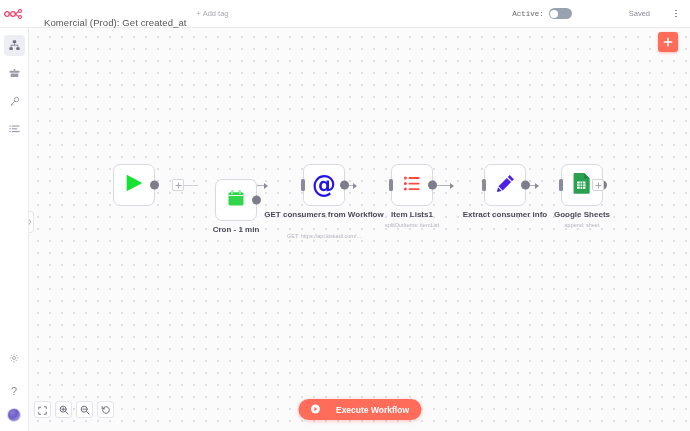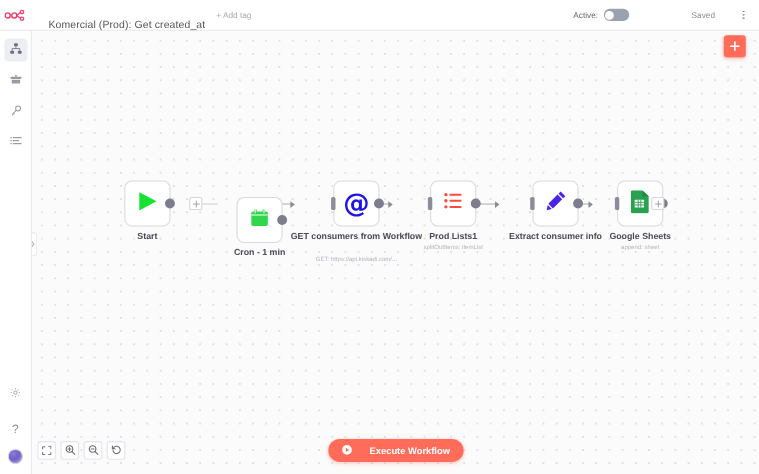--- a/index.html
+++ b/index.html
@@ -24,21 +24,21 @@
     margin-left: 15px; font-size: 9.5px; color: #555; letter-spacing: .1px;
     white-space: nowrap;
     margin-top: 17px;
   }
   .add-tag {
     margin-left: 10px; font-size: 7.5px; color: #a9a9b4; white-space: nowrap;
   }
   .header-right {
     margin-left: auto; display: flex; align-items: center; padding-right: 8px;
   }
-  .active-label { font-size: 7.5px; color: #666; margin-right: 5px; }
+  .active-label { font-size: 7.5px; color: #666; margin-right: 5px; font-family: Liberation Mono, monospace; }
   .toggle {
     width: 23px; height: 11px; border-radius: 6px; background: #9aa2b0;
     position: relative; cursor: pointer;
   }
   .toggle .knob {
     position: absolute; top: 1.5px; left: 1.5px; width: 8px; height: 8px;
     border-radius: 50%; background: #fff;
   }
   .saved-label { font-size: 7.5px; color: #8a8a95; margin-left: 22px; padding-left: 35px; }
   .kebab {
@@ -270,21 +270,20 @@
 
     <div class="node-wrap" style="left:84px; top:136px;">
       <div class="node-box">
         <span>
           <svg width="22" height="22" viewBox="0 0 24 24">
             <path d="M4 3 L21 12 L4 21 Z" fill="#15e231"></path>
           </svg>
         </span>
         <span class="dot-out"></span>
       </div>
-      <div class="node-label">Start</div>
     </div>
     <div class="plus-sq" style="left:143px; top:151px;">
       <svg width="7" height="7" viewBox="0 0 10 10">
           <path d="M5 1.2v7.6M1.2 5h7.6" stroke="#9a9aa6" stroke-width="1.2" stroke-linecap="round"></path>
         </svg>
     </div>
 
     <div class="node-wrap" style="left:186px; top:151px;">
       <div class="node-box">
         <span>
@@ -320,21 +319,21 @@
             <circle cx="3" cy="5" r="1.9"></circle>
               <rect x="7" y="3.9" width="14" height="2.3" rx="1.1"></rect>
             <circle cx="3" cy="12" r="1.9"></circle>
               <rect x="7" y="10.9" width="14" height="2.3" rx="1.1"></rect>
             <circle cx="3" cy="19" r="1.9"></circle>
               <rect x="7" y="17.9" width="14" height="2.3" rx="1.1"></rect>
           </svg>
         </span>
         <span class="dot-out"></span>
       </div>
-      <div class="node-label">Prod Lists1</div>
+      <div class="node-label">Item Lists1</div>
       <div class="node-sub" style="top:57px;">splitOutItems: itemList</div>
     </div>
 
     <div class="node-wrap" style="left:532px; top:136px;">
       <div class="node-box">
         <span class="port-in"></span>
         <span>
           <svg width="20" height="22" viewBox="0 0 20 24">
             <path d="M2 1.2h10.2L18.4 7v15.6a1.2 1.2 0 0 1-1.2 1.2H2A1.2 1.2 0 0 1 .8 22.4V2.4A1.2 1.2 0 0 1 2 1.2z" fill="#2aa14f"></path>
             <path d="M12.2 1.2L18.4 7h-6.2z" fill="#1f8a43"></path>

